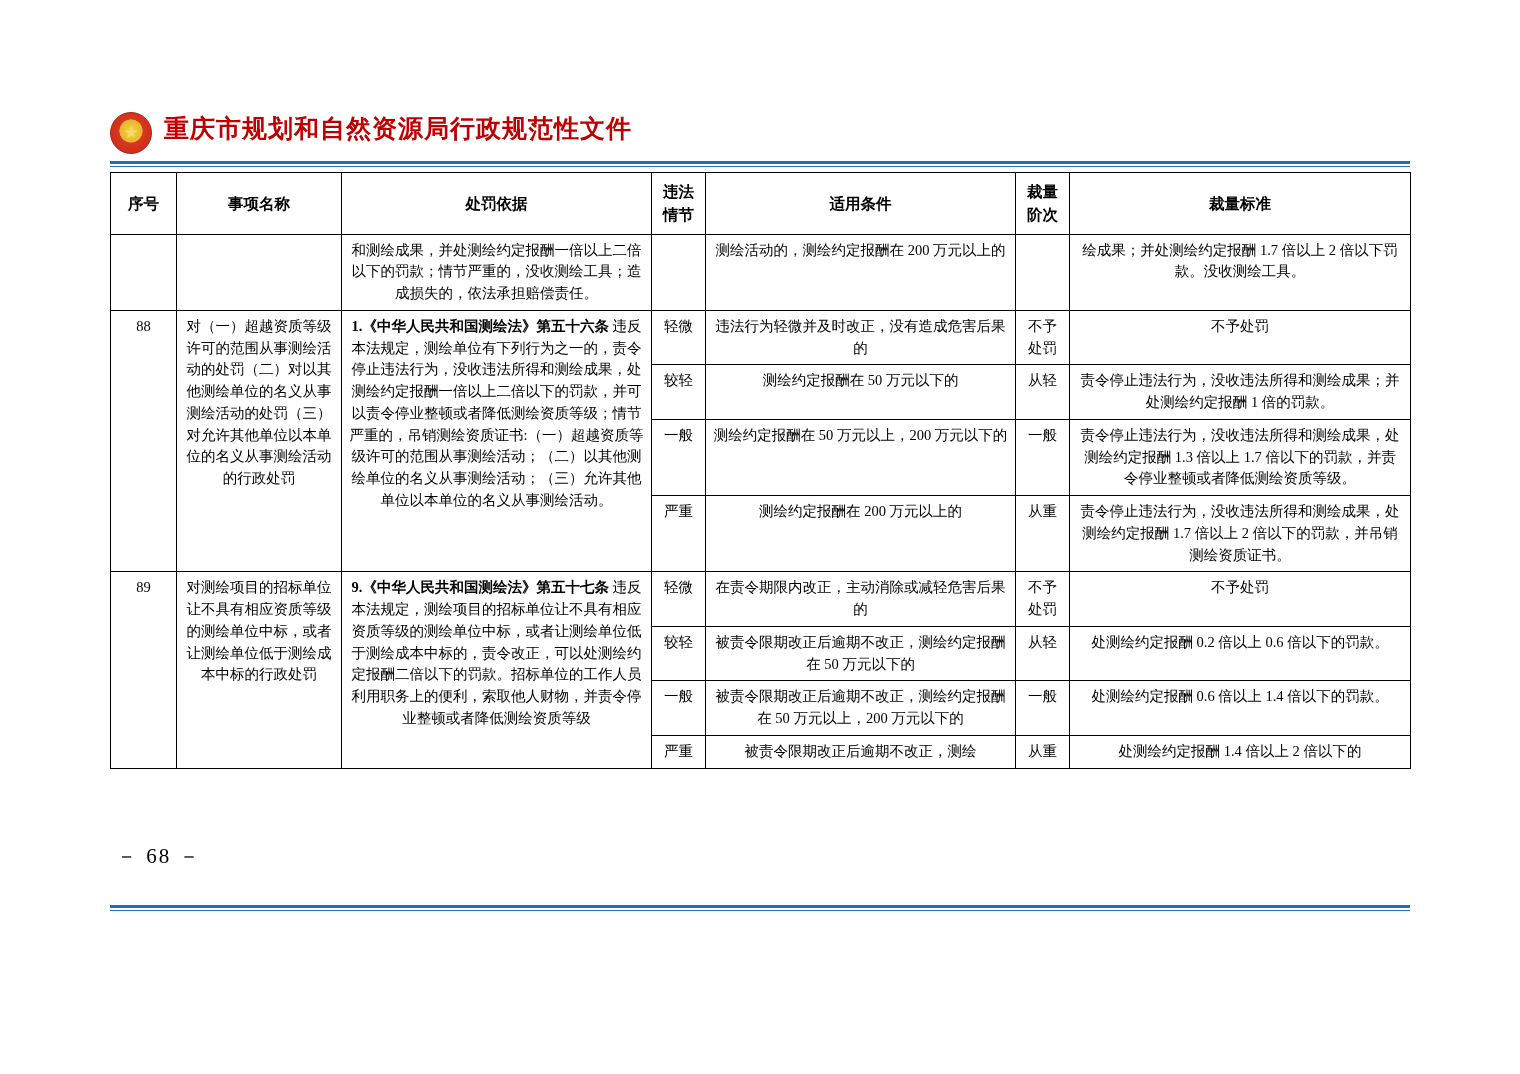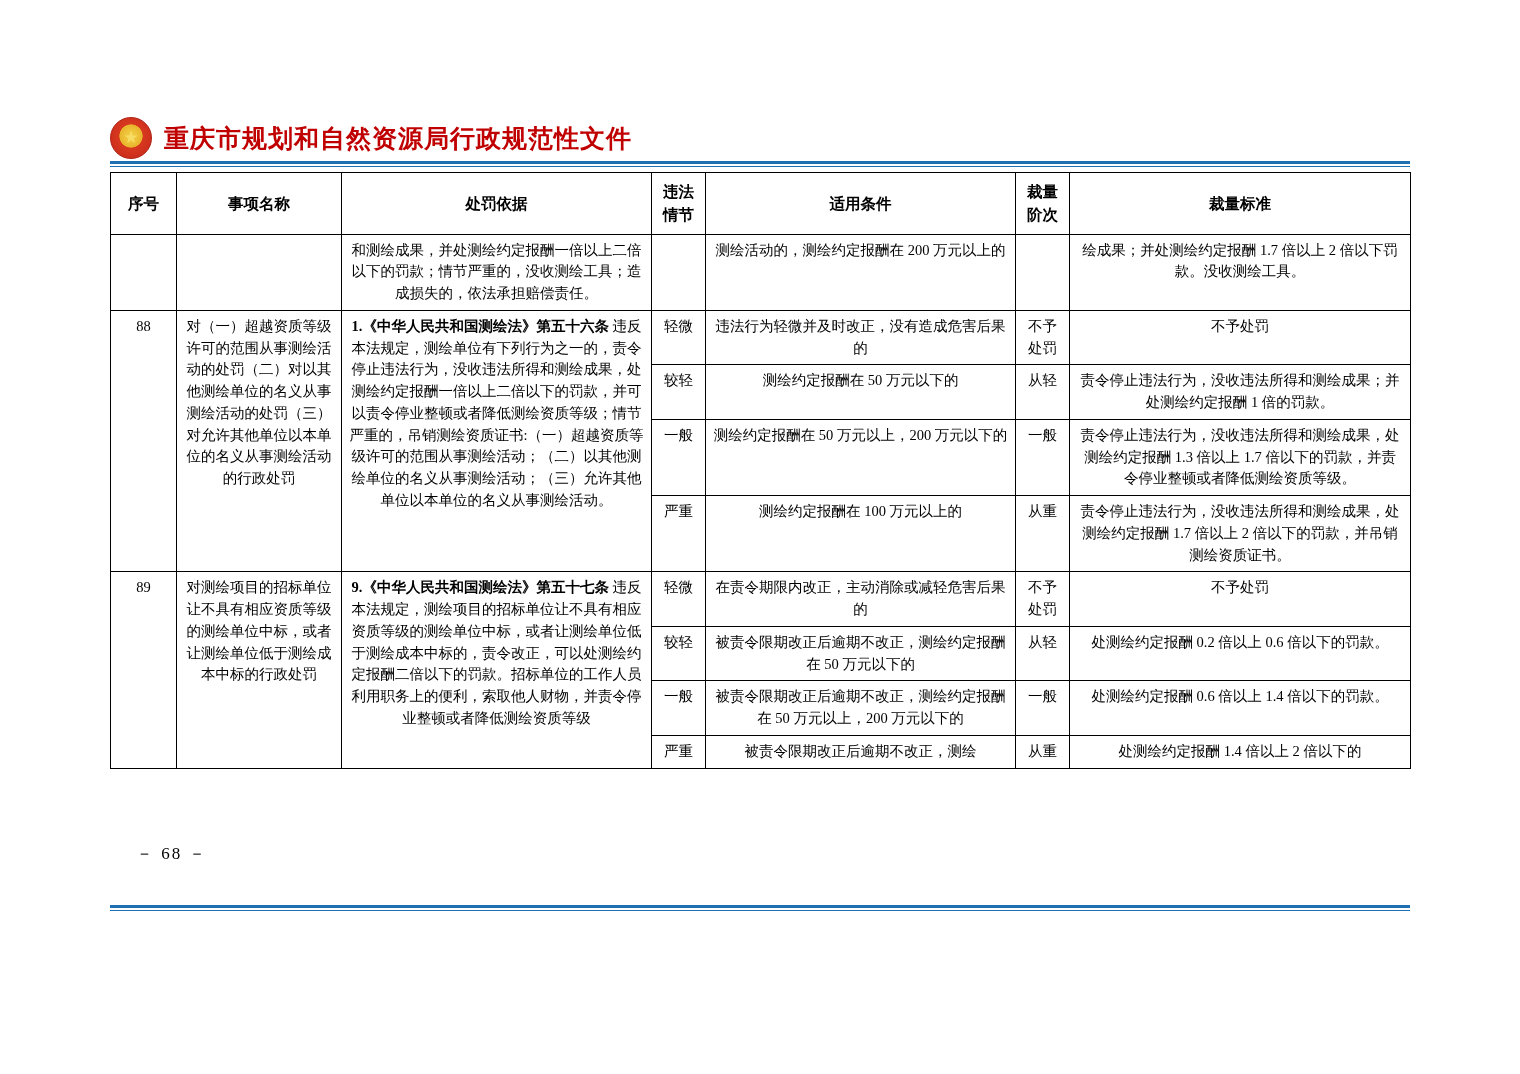--- a/index.html
+++ b/index.html
@@ -22,21 +22,20 @@
     height: 1074px;
   }
   
   .header {
     position: absolute;
     left: 110px;
     top: 112px;
     width: 1300px;
     height: 52px;
     display: flex;
-    align-items: center;
   }
   .emblem {
     width: 40px;
     height: 40px;
     border-radius: 50%;
     background: radial-gradient(circle at 50% 45%, #f5d24a 0%, #e8b52c 38%, #d8381f 40%, #c3271a 100%);
     border: 1px solid #b02214;
     position: relative;
     flex: 0 0 auto;
     margin-right: 12px;
@@ -119,23 +118,23 @@
   .jt { text-align: justify; text-justify: inter-ideograph; }
   .tall-name { font-size: 15.5px; line-height: 1.75; }
   .basis-txt { font-size: 14.5px; line-height: 1.62; margin-top: 16px; }
   .bold-lead { font-weight: bold; }
   .seqnum { font-size: 16px; }
   .small-ctr { font-size: 15px; }
 
   
   .pageno {
     position: absolute;
-    left: 136px;
+    left: 116px;
     top: 842px;
-    font-size: 17px;
+    font-size: 21px;
     letter-spacing: 2px;
   }
   .footer-rule {
     position: absolute;
     left: 110px;
     top: 905px;
     width: 1300px;
     height: 3px;
     background: #1f6fb5;
   }
@@ -228,21 +227,21 @@
         <td class="jt">责令停止违法行为，没收违法所得和测绘成果；并处测绘约定报酬 1 倍的罚款。</td>
       </tr>
       <tr>
         <td class="ctr small-ctr">一般</td>
         <td class="jt">测绘约定报酬在 50 万元以上，200 万元以下的</td>
         <td class="ctr small-ctr">一般</td>
         <td class="jt">责令停止违法行为，没收违法所得和测绘成果，处测绘约定报酬 1.3 倍以上 1.7 倍以下的罚款，并责令停业整顿或者降低测绘资质等级。</td>
       </tr>
       <tr>
         <td class="ctr small-ctr mid">严重</td>
-        <td class="jt">测绘约定报酬在 100 万元以上的</td>
+        <td class="jt">测绘约定报酬在 200 万元以上的</td>
         <td class="ctr small-ctr">从重</td>
         <td class="jt">责令停止违法行为，没收违法所得和测绘成果，处测绘约定报酬 1.7 倍以上 2 倍以下的罚款，并吊销测绘资质证书。</td>
       </tr>
 
       <tr>
         <td class="ctr seqnum" rowspan="4">89</td>
         <td class="mid jt tall-name" rowspan="4">对测绘项目的招标单位让不具有相应资质等级的测绘单位中标，或者让测绘单位低于测绘成本中标的行政处罚</td>
         <td class="jt basis-txt" rowspan="4"><span class="bold-lead">9.《中华人民共和国测绘法》第五十七条</span><span>  违反本法规定，测绘项目的招标单位让不具有相应资质等级的测绘单位中标，或者让测绘单位低于测绘成本中标的，责令改正，可以处测绘约定报酬二倍以下的罚款。招标单位的工作人员利用职务上的便利，索取他人财物，并责令停业整顿或者降低测绘资质等级</span></td>
         <td class="ctr small-ctr">轻微</td>
         <td class="jt">在责令期限内改正，主动消除或减轻危害后果的</td>

